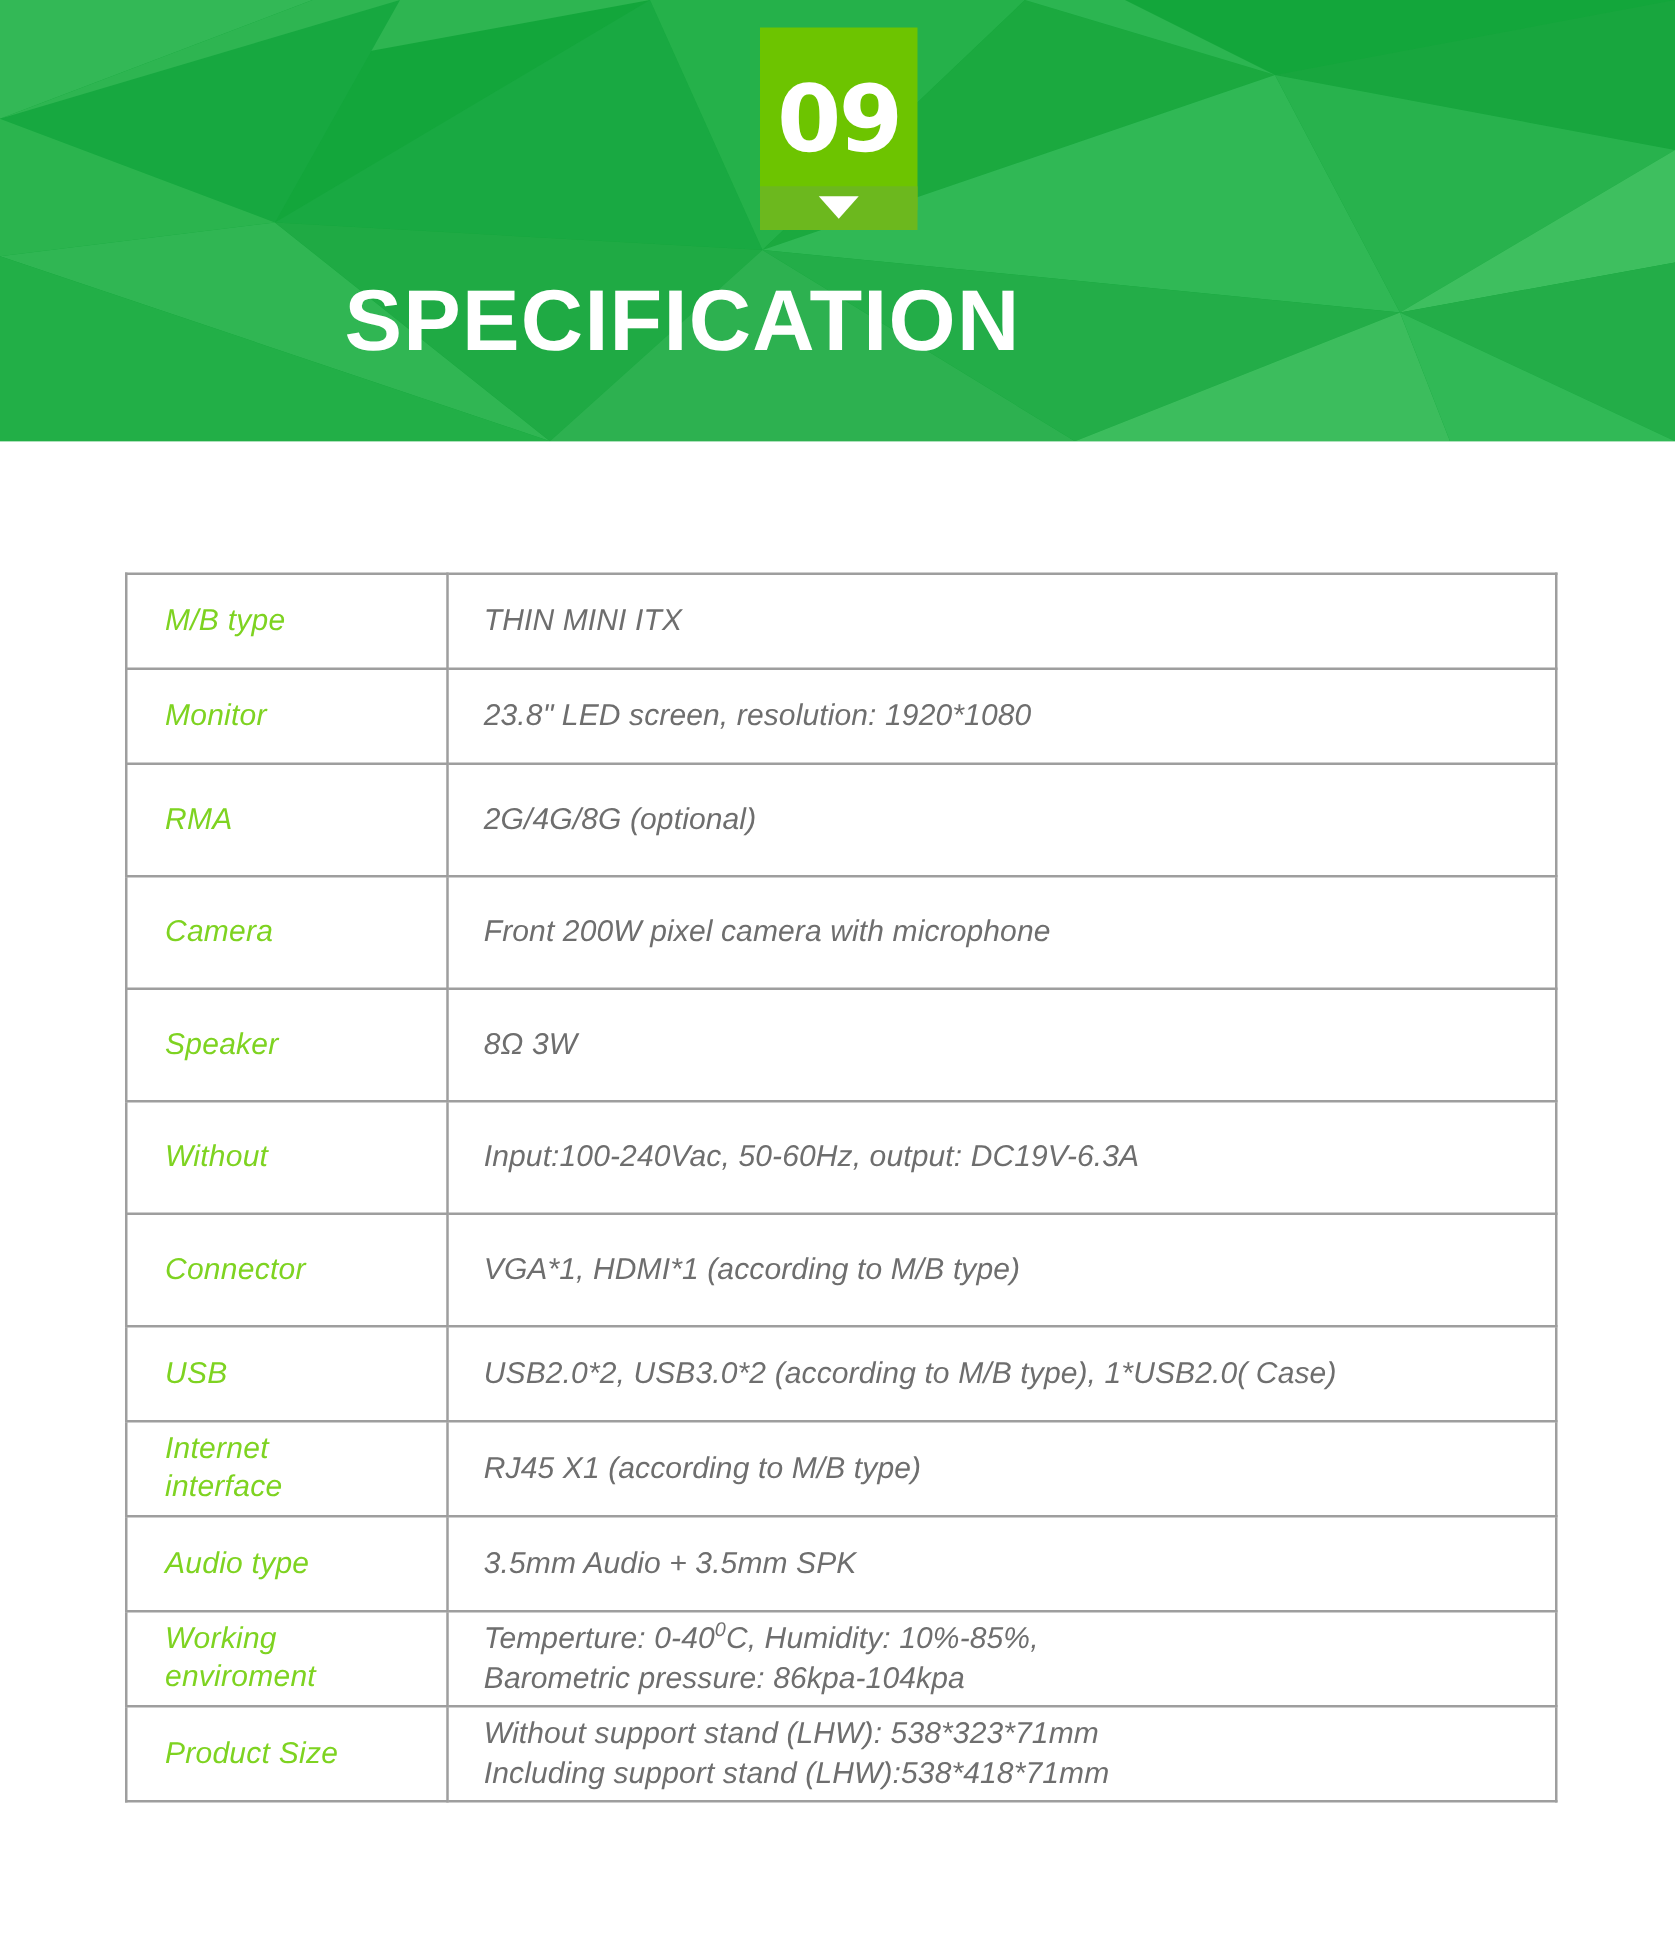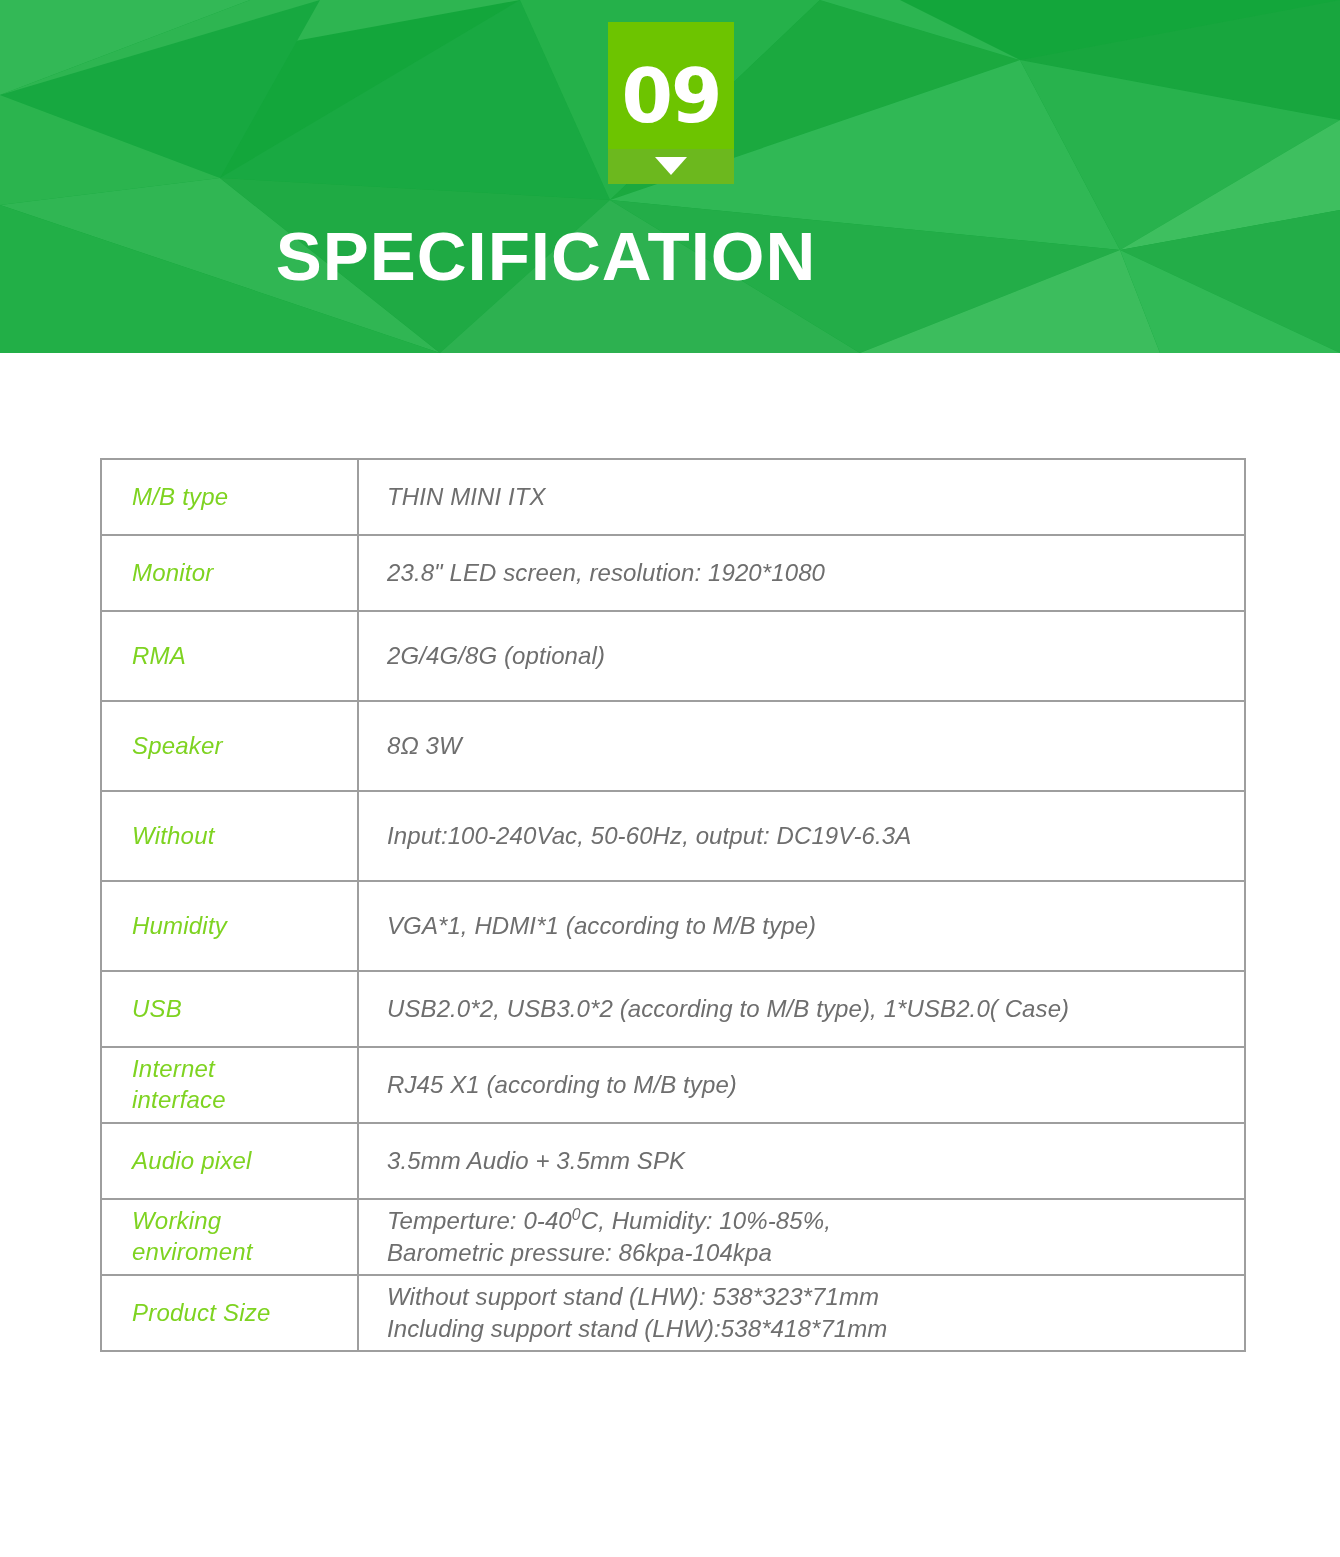--- a/index.html
+++ b/index.html
@@ -195,37 +195,43 @@
         </td>
       </tr>
 
       <tr class="row-2">
         <td class="k">RMA</td>
         <td class="v">
           <span class="vline">2G/4G/8G (optional)</span>
         </td>
       </tr>
 
+      <tr class="row-2">
+        <td class="k">Camera</td>
+        <td class="v">
+          <span class="vline">Front 200W pixel camera with microphone</span>
+        </td>
+      </tr>
 
       <tr class="row-2">
         <td class="k">Speaker</td>
         <td class="v">
           <span class="vline">8Ω 3W</span>
         </td>
       </tr>
 
       <tr class="row-2">
         <td class="k">Without</td>
         <td class="v">
           <span class="vline">Input:100-240Vac, 50-60Hz, output: DC19V-6.3A</span>
         </td>
       </tr>
 
       <tr class="row-2">
-        <td class="k">Humidity</td>
+        <td class="k">Connector</td>
         <td class="v">
           <span class="vline">VGA*1, HDMI*1 (according to M/B type)</span>
         </td>
       </tr>
 
       <tr class="row-1">
         <td class="k">USB</td>
         <td class="v">
           <span class="vline">USB2.0*2, USB3.0*2 (according to M/B type), 1*USB2.0( Case)</span>
         </td>
@@ -235,21 +241,21 @@
         <td class="k">
           <span class="vline">Internet</span>
           <span class="vline">interface</span>
         </td>
         <td class="v">
           <span class="vline">RJ45 X1 (according to M/B type)</span>
         </td>
       </tr>
 
       <tr class="row-1">
-        <td class="k">Audio pixel</td>
+        <td class="k">Audio type</td>
         <td class="v">
           <span class="vline">3.5mm Audio + 3.5mm SPK</span>
         </td>
       </tr>
 
       <tr class="row-1">
         <td class="k">
           <span class="vline">Working</span>
           <span class="vline">enviroment</span>
         </td>

